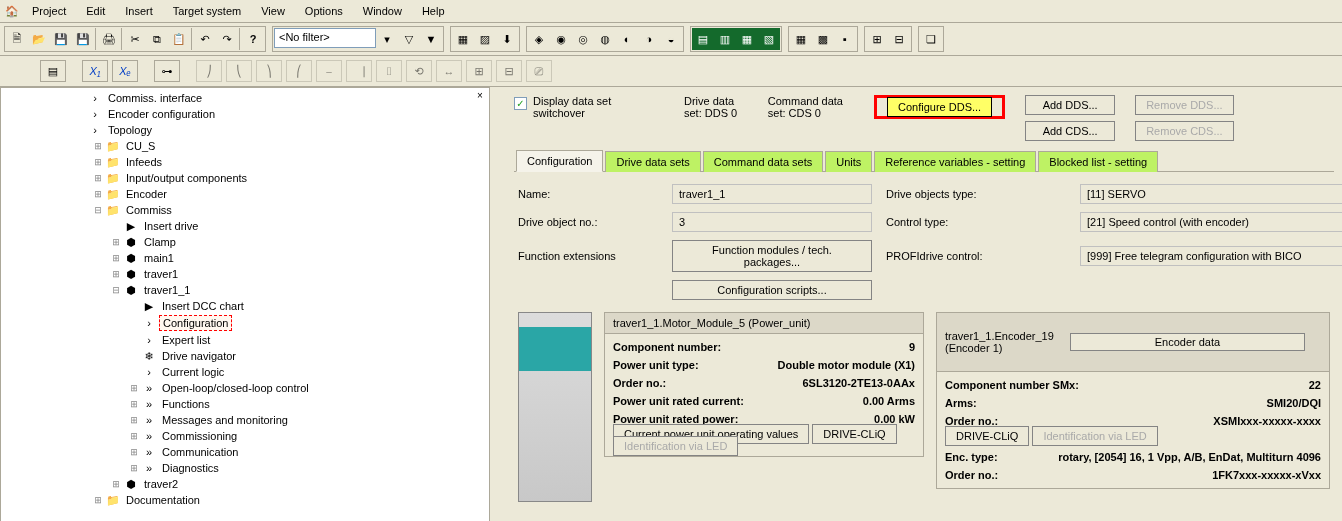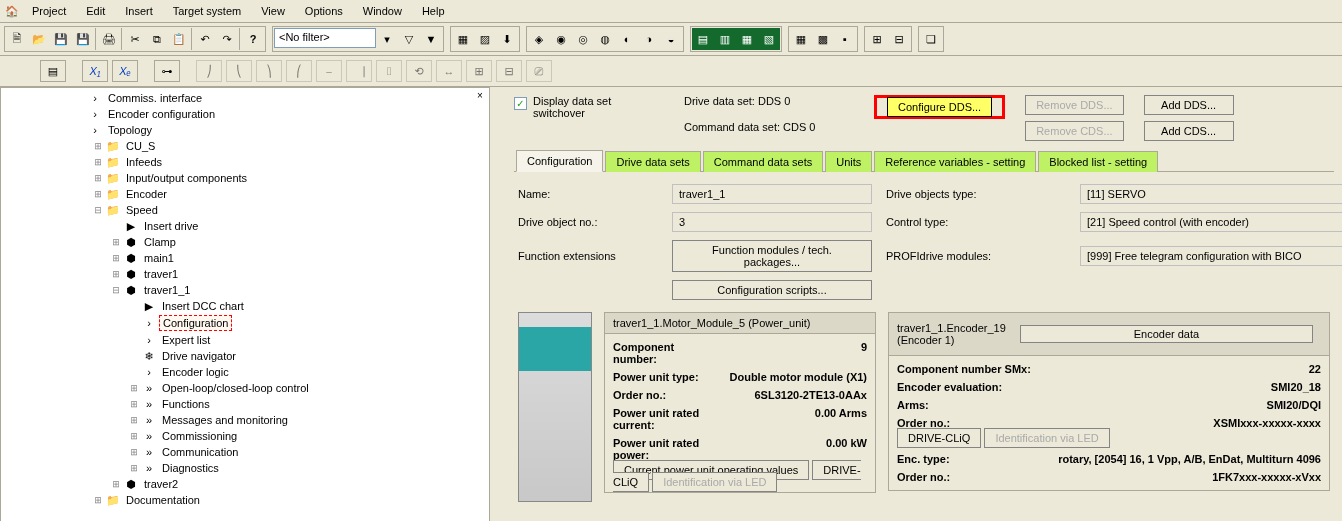--- a/index.html
+++ b/index.html
@@ -21,21 +21,21 @@
 .tree-node { display: flex; align-items: center; padding: 1px 0; white-space: nowrap; cursor: default; }
 .tree-node .expander { width: 14px; height: 12px; display: inline-flex; align-items: center; justify-content: center; color: #888; font-size: 9px; }
 .tree-node .node-icon { width: 16px; height: 14px; display: inline-flex; align-items: center; justify-content: center; margin-right: 2px; }
 .tree-node .label { padding: 1px 3px; }
 .tree-node .label.sel { border: 1px dashed #f00; background: #fff8f0; }
 .folder { color: #caa42a; }
 .content-pane { flex: 1; background: #ece9d8; padding: 8px 8px 0 24px; overflow: auto; }
 .dds-row { display: flex; align-items: flex-start; gap: 20px; margin-bottom: 6px; }
 .checkbox-block { display: flex; align-items: flex-start; gap: 6px; width: 150px; }
 .checkbox { width: 13px; height: 13px; border: 1px solid #7f9db9; background: #fff; display: inline-flex; align-items: center; justify-content: center; font-size: 10px; color: #21a121; margin-top: 2px; }
-.data-set-labels { display: flex; flex-direction: column; gap: 14px; }
+.data-set-labels { display: flex; flex-direction: row; gap: 14px; }
 .btn { border: 1px solid #848484; background: #ece9d8; padding: 3px 10px; min-width: 90px; text-align: center; cursor: pointer; }
 .btn.wide { min-width: 150px; }
 .btn.highlight { background: #ffff66; border: 1px solid #000; }
 .btn.highlight-outer { border: 3px solid #f00; display: inline-block; }
 .btn.disabled { color: #a9a9a9; }
 .btn-stack { display: flex; flex-direction: column; gap: 6px; }
 .tab-strip { display: flex; align-items: flex-end; border-bottom: 1px solid #aca899; margin-top: 8px; padding-left: 2px; }
 .tab { padding: 4px 10px; border: 1px solid #aca899; border-bottom: none; background: #bef264; margin-right: 2px; position: relative; top: 1px; cursor: pointer; }
 .tab.active { background: #f5f3ea; border-bottom: 1px solid #f5f3ea; }
 .config-grid { display: grid; grid-template-columns: 140px 200px 180px 300px; gap: 8px 14px; padding: 12px 4px 4px 4px; align-items: center; }
@@ -186,21 +186,21 @@
           <span class="label">Input/output components</span>
         </div>
         <div class="tree-node" style="padding-left: 86px;">
           <span class="expander">⊞</span>
           <span class="node-icon folder">📁</span>
           <span class="label">Encoder</span>
         </div>
         <div class="tree-node" style="padding-left: 86px;">
           <span class="expander">⊟</span>
           <span class="node-icon folder">📁</span>
-          <span class="label">Speed</span>
+          <span class="label">Commiss</span>
         </div>
         <div class="tree-node" style="padding-left: 104px;">
           <span class="expander"></span>
           <span class="node-icon">▶</span>
           <span class="label">Insert drive</span>
         </div>
         <div class="tree-node" style="padding-left: 104px;">
           <span class="expander">⊞</span>
           <span class="node-icon">⬢</span>
           <span class="label">Clamp</span>
@@ -236,21 +236,21 @@
           <span class="label">Expert list</span>
         </div>
         <div class="tree-node" style="padding-left: 122px;">
           <span class="expander"></span>
           <span class="node-icon">❄</span>
           <span class="label">Drive navigator</span>
         </div>
         <div class="tree-node" style="padding-left: 122px;">
           <span class="expander"></span>
           <span class="node-icon">›</span>
-          <span class="label">Encoder logic</span>
+          <span class="label">Current logic</span>
         </div>
         <div class="tree-node" style="padding-left: 122px;">
           <span class="expander">⊞</span>
           <span class="node-icon">»</span>
           <span class="label">Open-loop/closed-loop control</span>
         </div>
         <div class="tree-node" style="padding-left: 122px;">
           <span class="expander">⊞</span>
           <span class="node-icon">»</span>
           <span class="label">Functions</span>
@@ -297,26 +297,26 @@
 switchover</span>
       </div>
       <div class="data-set-labels" style="width:170px">
         <span>Drive data set: DDS 0</span>
         <span>Command data set: CDS 0</span>
       </div>
       <span class="btn highlight-outer">
         <span class="btn wide highlight" style="border:1px solid #000">Configure DDS...</span>
       </span>
       <div class="btn-stack">
+        <span class="btn">Add DDS...</span>
+        <span class="btn">Add CDS...</span>
+      </div>
+      <div class="btn-stack">
         <span class="btn disabled">Remove DDS...</span>
         <span class="btn disabled">Remove CDS...</span>
-      </div>
-      <div class="btn-stack">
-        <span class="btn">Add DDS...</span>
-        <span class="btn">Add CDS...</span>
       </div>
     </div>
 
     <div class="tab-strip">
       <span class="tab active">Configuration</span>
       <span class="tab">Drive data sets</span>
       <span class="tab">Command data sets</span>
       <span class="tab">Units</span>
       <span class="tab">Reference variables - setting</span>
       <span class="tab">Blocked list - setting</span>
@@ -328,33 +328,33 @@
       <span>Drive objects type:</span>
       <span class="flat-input ro">[11] SERVO</span>
 
       <span>Drive object no.:</span>
       <span class="flat-input ro">3</span>
       <span>Control type:</span>
       <span class="flat-input ro">[21] Speed control (with encoder)</span>
 
       <span>Function extensions</span>
       <span class="btn" style="min-width:auto">Function modules / tech. packages...</span>
-      <span>PROFIdrive modules:</span>
+      <span>PROFIdrive control:</span>
       <span class="flat-input ro">[999] Free telegram configuration with BICO</span>
 
       <span></span>
       <span class="btn" style="min-width:auto">Configuration scripts...</span>
       <span></span>
         <span></span>
     </div>
 
     <div class="section-boxes">
       <div class="device-img"></div>
 
-      <div class="panel" style="width:272px">
+      <div class="panel" style="width:320px">
         <div class="panel-title">traver1_1.Motor_Module_5 (Power_unit)</div>
         <div class="panel-body">
           <div class="kv-row">
               <span class="k">Component number:</span>
               <span class="v">9</span>
             </div>
           <div class="kv-row">
               <span class="k">Power unit type:</span>
               <span class="v">Double motor module (X1)</span>
             </div>
@@ -372,30 +372,26 @@
             </div>
           <span class="btn">Current power unit operating values</span>
           <span class="btn">DRIVE-CLiQ</span>
           <span class="btn disabled">Identification via LED</span>
         </div>
       </div>
 
       <div class="panel" style="flex:1;min-width:340px">
         <div class="encoder-head">
           <span>traver1_1.Encoder_19 (Encoder 1)</span>
-          <span class="btn" style="min-width:110px;padding:2px 8px;margin:8px">Encoder data</span>
+          <span class="btn" style="min-width:110px;padding:2px 8px;margin:16px">Encoder data</span>
         </div>
         <div class="panel-body">
           <div class="kv-row">
               <span class="k">Component number SMx:</span>
               <span class="v">22</span>
-            </div>
-          <div class="kv-row">
-              <span class="k">Encoder evaluation:</span>
-              <span class="v">SMI20_18</span>
             </div>
           <div class="kv-row">
               <span class="k">Arms:</span>
               <span class="v">SMI20/DQI</span>
             </div>
           <div class="kv-row">
               <span class="k">Order no.:</span>
               <span class="v">XSMIxxx-xxxxx-xxxx</span>
             </div>
           <span class="btn">DRIVE-CLiQ</span>

